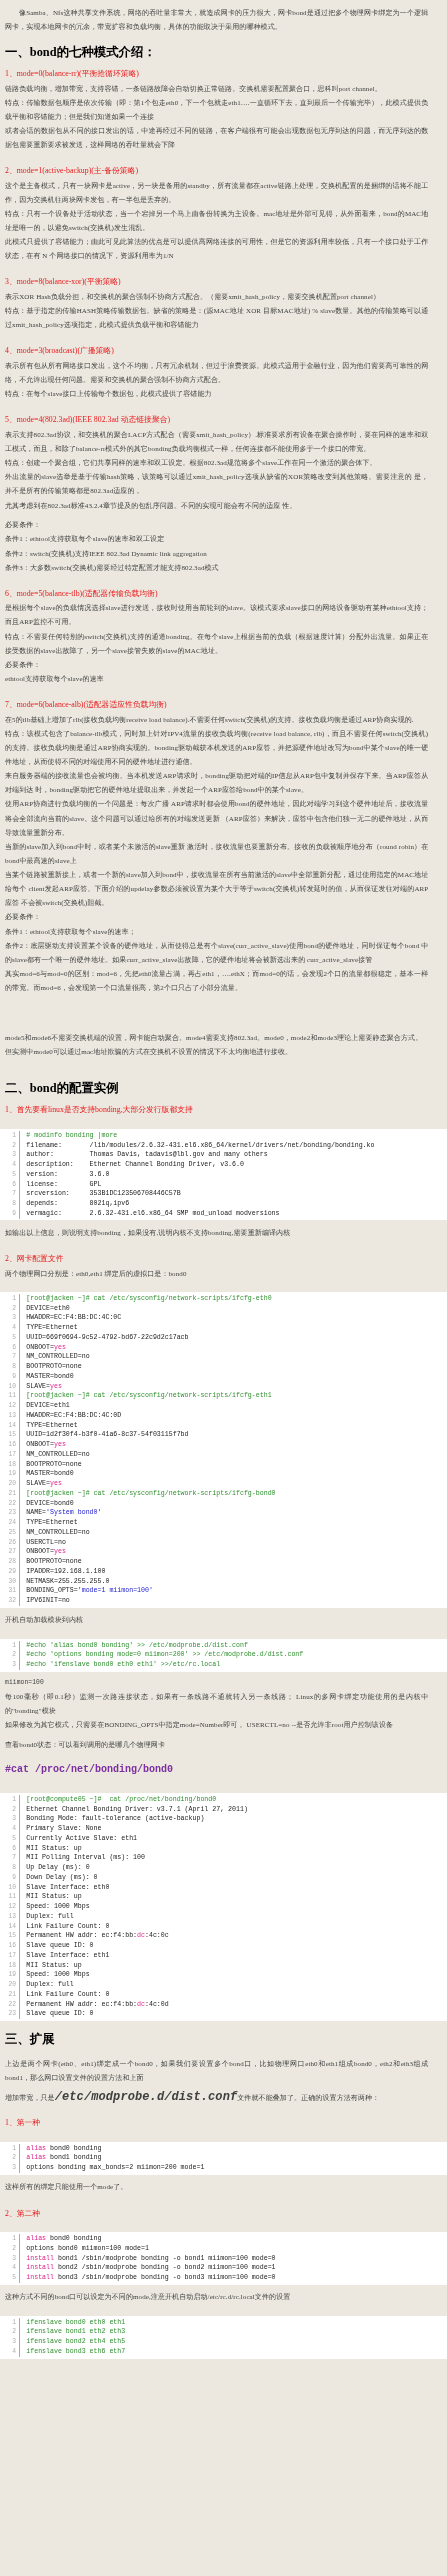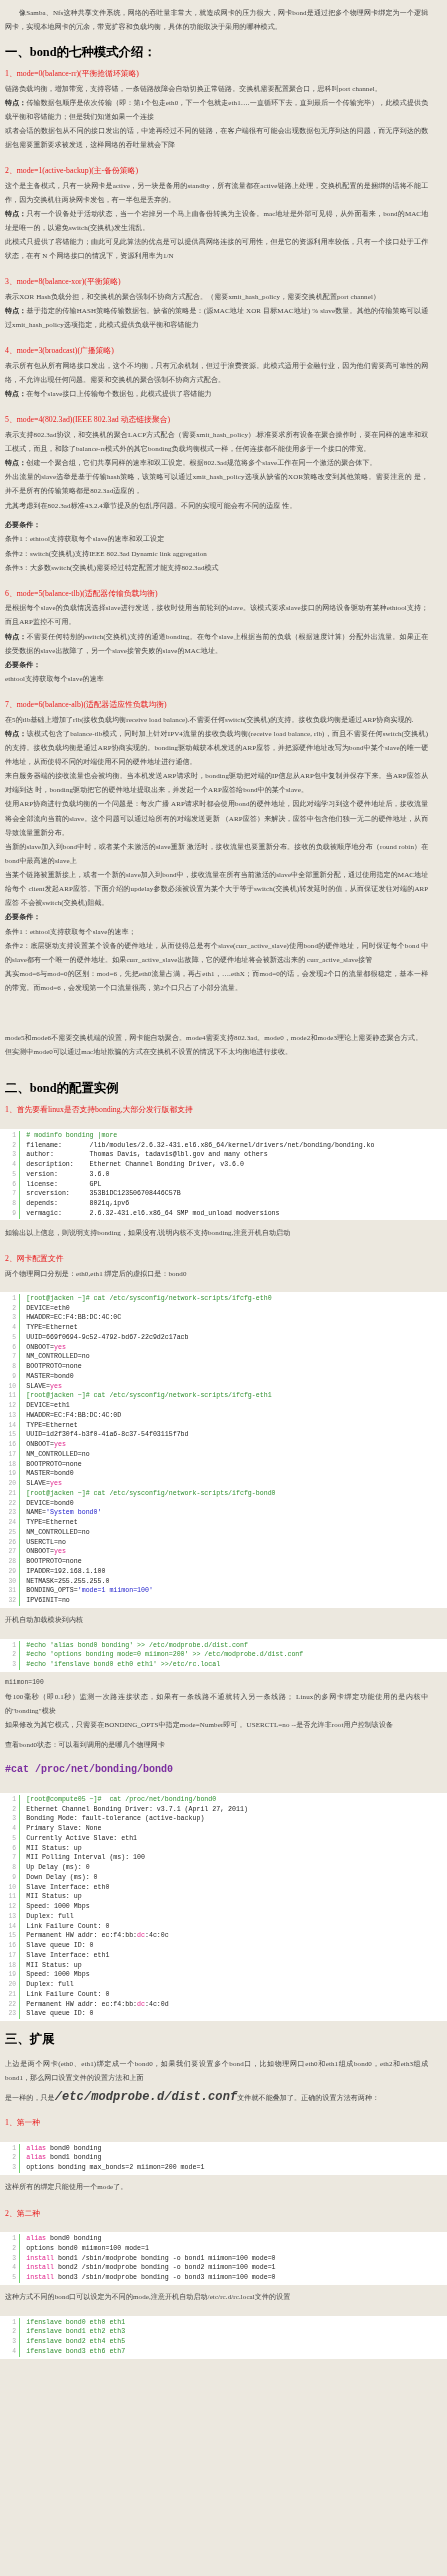--- a/index.html
+++ b/index.html
@@ -47,21 +47,21 @@
   h3.sub {
     font-size: 7.8px;
     font-weight: normal;
     color: #e8191b;
     margin: 7.4px 0 1.9px 0;
     padding: 0 5px;
     line-height: 1.5;
     font-family: "Liberation Serif", serif;
   }
   .feat {
-    font-weight: bold;
+    font-weight: normal;
     color: #2f2f2f;
   }
   .spacer-s { height: 5.6px; }
   .spacer-m { height: 10.6px; }
   .spacer-xl { height: 36px; }
 
   
   .codeblock {
     background: #ffffff;
     margin: 5.6px 0 5.6px 0;
@@ -222,21 +222,21 @@
             <td class="ln">8</td>
             <td class="cl"><span class="tok-plain">depends:        8021q,ipv6</span></td>
           </tr>
           <tr>
             <td class="ln">9</td>
             <td class="cl"><span class="tok-plain">vermagic:       2.6.32-431.el6.x86_64 SMP mod_unload modversions</span></td>
           </tr>
         </tbody>
       </table>
   </div>
-  <p class="body-text">如输出以上信息，则说明支持bonding，如果没有,说明内核不支持bonding,注意开机自动启动</p>
+  <p class="body-text">如输出以上信息，则说明支持bonding，如果没有,说明内核不支持bonding,需要重新编译内核</p>
   <div class="spacer-s"></div>
 
   <h3 class="sub">2、网卡配置文件</h3>
   <p class="body-text">两个物理网口分别是：eth0,eth1 绑定后的虚拟口是：bond0</p>
   <div class="spacer-s"></div>
   <div class="codeblock">
     <table class="code">
         <tbody>
           <tr>
             <td class="ln">1</td>
@@ -494,21 +494,21 @@
             <td class="ln">23</td>
             <td class="cl"><span class="tok-plain">Slave queue ID: 0</span></td>
           </tr>
         </tbody>
       </table>
   </div>
 
   <h2 class="sec">三、扩展</h2>
   <div class="spacer-s"></div>
   <p class="body-text">上边是两个网卡(eth0、eth1)绑定成一个bond0，如果我们要设置多个bond口，比如物理网口eth0和eth1组成bond0，eth2和eth3组成bond1，那么网口设置文件的设置方法和上面</p>
-  <p class="body-text"><span>是一样的，只是</span><span class="bold-ital-mono">/etc/modprobe.d/dist.conf</span><span>文件就不能叠加了。正确的设置方法有两种：</span></p>
+  <p class="body-text"><span>增加带宽，只是</span><span class="bold-ital-mono">/etc/modprobe.d/dist.conf</span><span>文件就不能叠加了。正确的设置方法有两种：</span></p>
 
   <h3 class="sub">1、第一种</h3>
   <div class="spacer-s"></div>
   <div class="codeblock">
     <table class="code">
         <tbody>
           <tr>
             <td class="ln">1</td>
             <td class="cl"><span class="tok-pink">alias</span><span class="tok-plain"> bond0 bonding</span></td>
           </tr>

